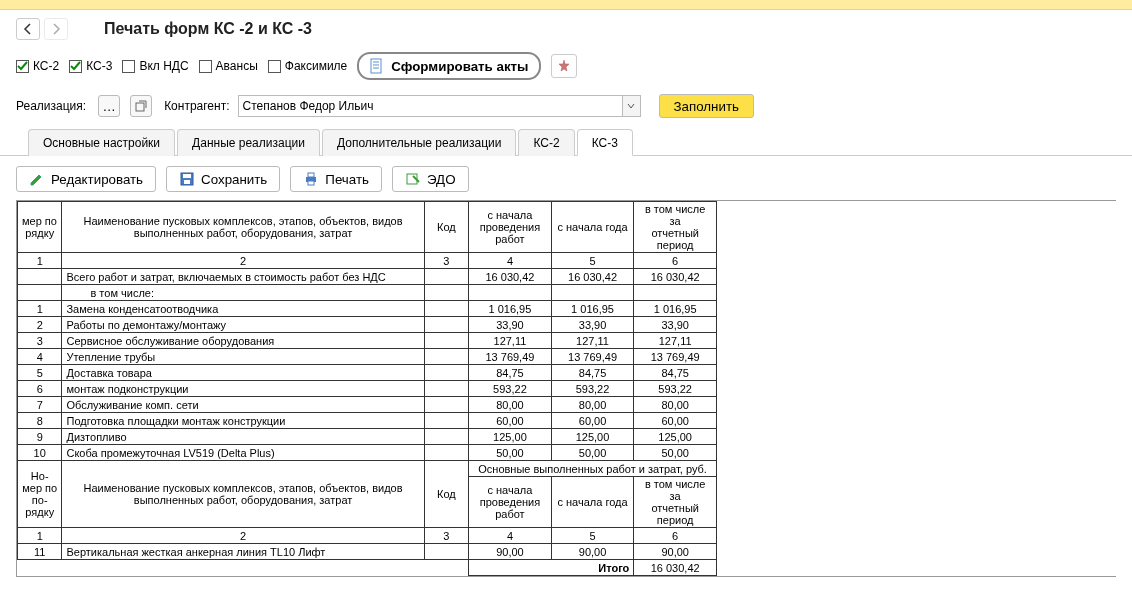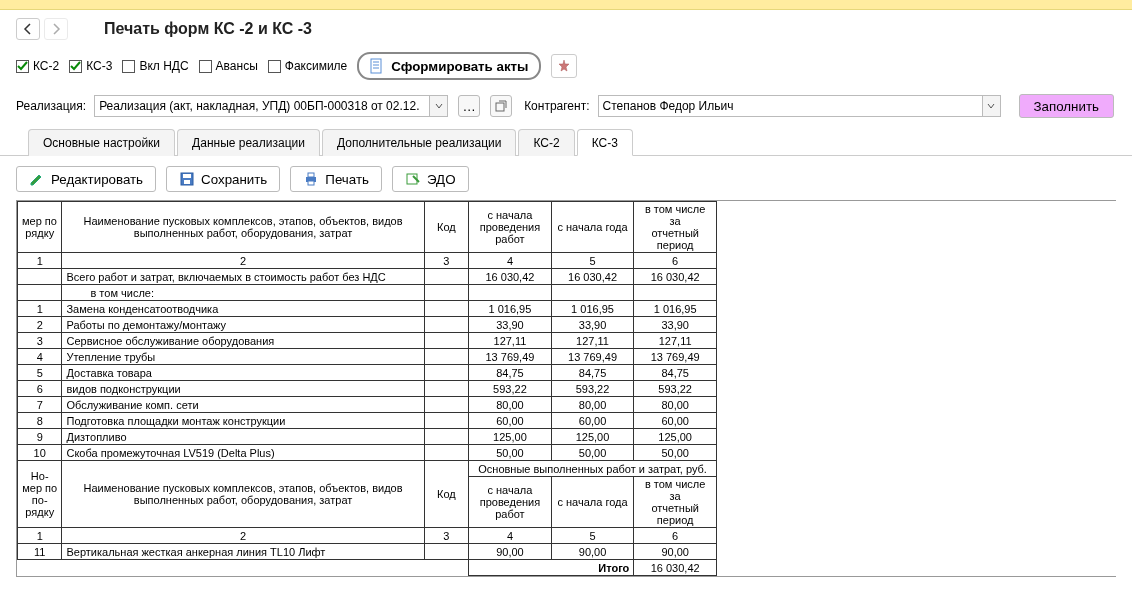--- a/index.html
+++ b/index.html
@@ -18,21 +18,21 @@
   .form-btn .icon-box { width: 16px; height: 16px; }
   .icon-btn { width: 26px; height: 24px; border: 1px solid #ccc; background: #fff; display: inline-flex; align-items: center; justify-content: center; cursor: pointer; border-radius: 3px; }
   .fields-row { display: flex; align-items: center; padding: 4px 16px 10px; gap: 6px; }
   .lbl { margin-right: 2px; }
   .inp { border: 1px solid #bbb; height: 22px; padding: 2px 4px; font-size: 12px; }
   .inp-realiz { width: 336px; }
   .dd-btn { width: 18px; height: 22px; border: 1px solid #bbb; border-left: none; background: #f4f4f4; display: inline-flex; align-items: center; justify-content: center; cursor: pointer; }
   .dd-btn svg { width: 8px; height: 8px; }
   .small-btn { width: 22px; height: 22px; border: 1px solid #bbb; background: #f8f8f8; margin-left: 4px; display: inline-flex; align-items: center; justify-content: center; cursor: pointer; border-radius: 3px; }
   .inp-agent { width: 385px; margin-right:0; }
-  .plain-btn { height: 24px; padding: 0 14px; border: 1px solid #bbb; background: #f0abfc; cursor: pointer; border-radius: 3px; }
+  .plain-btn { height: 24px; padding: 0 14px; border: 1px solid #bbb; background: #fde047; cursor: pointer; border-radius: 3px; }
   .tabs { display: flex; border-bottom: 1px solid #ccc; padding: 0 28px; }
   .tab { padding: 6px 14px 5px; border: 1px solid #ccc; border-bottom: none; background: #f4f4f4; cursor: pointer; margin-right: 2px; border-radius: 4px 4px 0 0; position: relative; top: 1px; }
   .tab.active { background: #fff; border-bottom: 1px solid #fff; font-weight: normal; }
   .actions-row { display: flex; gap: 10px; padding: 10px 16px 8px; }
   .act-btn { height: 26px; padding: 0 12px; border: 1px solid #bbb; background: #fff; display: inline-flex; align-items: center; gap: 6px; cursor: pointer; border-radius: 3px; }
   .act-btn .ic { width: 16px; height: 16px; display: inline-flex; align-items: center; justify-content: center; }
   .sheet-wrap { padding: 0 16px; }
   .sheet { border: 1px solid #999; border-right: none; }
   table.grid { border-collapse: collapse; width: 700px; table-layout: fixed; }
   table.grid td, table.grid th { border: 1px solid #333; padding: 1px 4px; font-size: 11px; height: 16px; vertical-align: middle; }
@@ -109,28 +109,20 @@
   </button>
   <button class="icon-btn">
     <svg width="14" height="14" viewBox="0 0 14 14">
         <path d="M7 1 L8 5 L12 5 L9 8 L10 12 L7 10 L4 12 L5 8 L2 5 L6 5 Z" fill="#c77" stroke="#a55" stroke-width="0.5"></path>
       </svg>
   </button>
 </div>
 
 <div class="fields-row">
   <span class="lbl">Реализация:</span>
-  <div style="display:flex;">
-    <input class="inp inp-realiz" value="Реализация (акт, накладная, УПД) 00БП-000318 от 02.12." style="">
-    <button class="dd-btn">
-      <svg viewBox="0 0 8 8">
-          <path d="M1 2 L4 6 L7 2" stroke="#555" fill="none"></path>
-        </svg>
-    </button>
-  </div>
   <button class="small-btn">
       <span>…</span>
     </button>
   <button class="small-btn">
     <svg width="12" height="12" viewBox="0 0 12 12">
         <rect x="1" y="3" width="8" height="8" fill="none" stroke="#666"></rect>
         <path d="M4 1 h7 v7" fill="none" stroke="#666"></path>
       </svg>
   </button>
   <span class="lbl" style="margin-left:6px;">Контрагент:</span>
@@ -274,21 +266,21 @@
           <tr>
             <td class="c">5</td>
             <td class="l">Доставка товара</td>
             <td></td>
             <td class="c">84,75</td>
             <td class="c">84,75</td>
             <td class="c">84,75</td>
           </tr>
           <tr>
             <td class="c">6</td>
-            <td class="l">видов подконструкции</td>
+            <td class="l">монтаж подконструкции</td>
             <td></td>
             <td class="c">593,22</td>
             <td class="c">593,22</td>
             <td class="c">593,22</td>
           </tr>
           <tr>
             <td class="c">7</td>
             <td class="l">Обслуживание комп. сети</td>
             <td></td>
             <td class="c">80,00</td>

